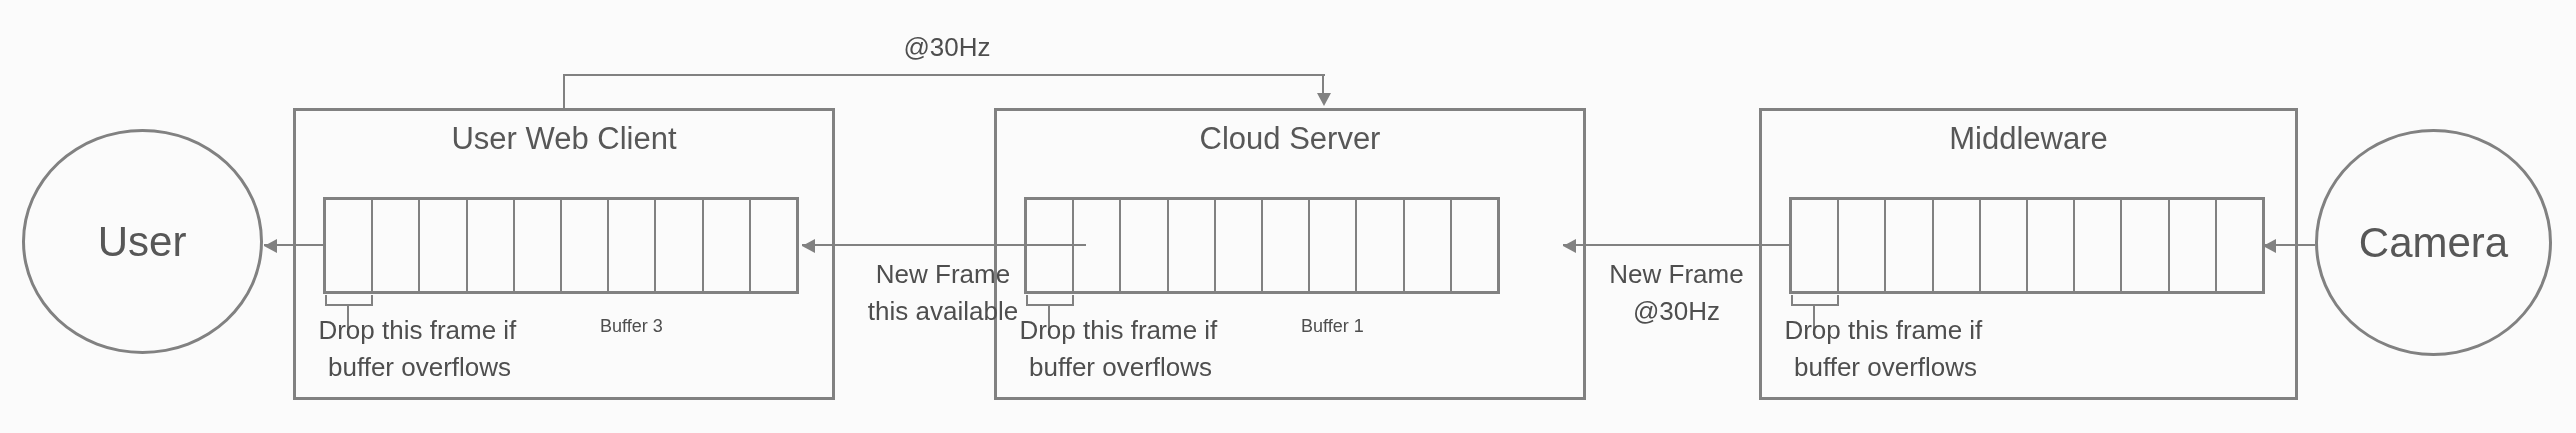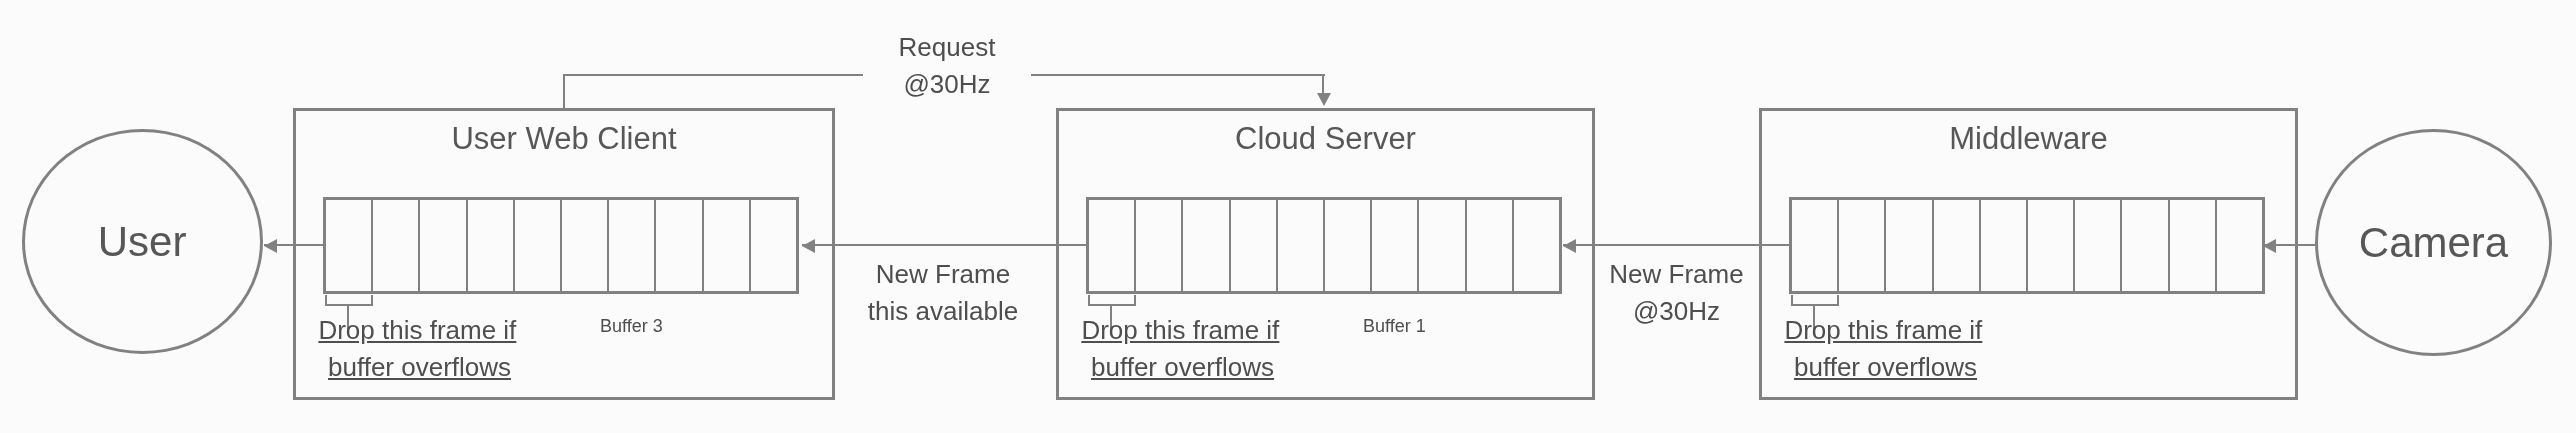--- a/index.html
+++ b/index.html
@@ -18,37 +18,37 @@
   .ellipse{
     position:absolute;border:3.2px solid var(--stroke);border-radius:50%;
     display:flex;align-items:center;justify-content:center;
     font-size:42px;color:var(--title);box-sizing:border-box;background:var(--bg);
   }
   #user-ellipse{left:21.6px;top:129px;width:241px;height:225px;}
   #camera-ellipse{left:2315px;top:129px;width:237px;height:227px;}
   
   .box{position:absolute;top:108px;height:292px;border:3.2px solid var(--stroke);box-sizing:border-box;background:var(--bg);}
   #box-uwc{left:293px;width:542px;}
-  #box-cs{left:1056px;width:539px;}
+  #box-cs{left:994px;width:592px;}
   #box-mw{left:1759px;width:539px;}
   .box-title{position:absolute;left:0;right:0;top:9.6px;text-align:center;font-size:31px;color:var(--title);}
   
   .buffer{
     position:absolute;left:27px;top:86px;width:476px;height:97px;
     border:3.2px solid var(--stroke);box-sizing:border-box;display:flex;background:var(--bg);
   }
   .cell{flex:1;border-right:2.4px solid var(--stroke);}
   .cell:last-child{border-right:none;}
   
   .bracket{
     position:absolute;left:29px;top:184px;width:48px;height:11.2px;box-sizing:border-box;
     border:2.4px solid var(--stroke);border-top:none;
   }
   .bracket-stem{position:absolute;left:51px;top:195px;width:2.4px;height:29px;background:var(--stroke);}
-  .drop-note{position:absolute;left:22.4px;top:201px;width:320px;font-size:26px;line-height:37px;color:var(--body);text-align:left;text-decoration:underline;}
+  .drop-note{position:absolute;left:22.4px;top:201px;width:320px;font-size:26px;line-height:37px;color:var(--body);text-align:left;}
   .drop-note .l2{text-indent:9.6px;}
   .buffer-label{position:absolute;left:304px;top:205px;width:192px;font-size:18px;color:var(--body);}
   
   .hline{position:absolute;height:2.4px;background:var(--stroke);}
   .vline{position:absolute;width:2.4px;background:var(--stroke);}
   .arrow-left{
     position:absolute;width:0;height:0;
     border-top:7.2px solid transparent;border-bottom:7.2px solid transparent;
     border-right:13.6px solid var(--stroke);
   }
@@ -161,18 +161,17 @@
   </div>
 
   <div class="hline" style="left:2263px;top:244px;width:52px;"></div>
   <div class="arrow-left" style="left:2263px;top:239px;"></div>
 
   <div class="vline" style="left:563px;top:74px;height:35px;"></div>
   <div class="hline" style="left:563px;top:74px;width:762px;"></div>
   <div class="vline" style="left:1322px;top:74px;height:22.4px;"></div>
   <div class="arrow-down" style="left:1317px;top:93px;"></div>
   <div class="edge-label" id="request-label">
-    <div>Request</div>
     <div>@30Hz</div>
   </div>
 
 </div>
 
 
 </body></html>

